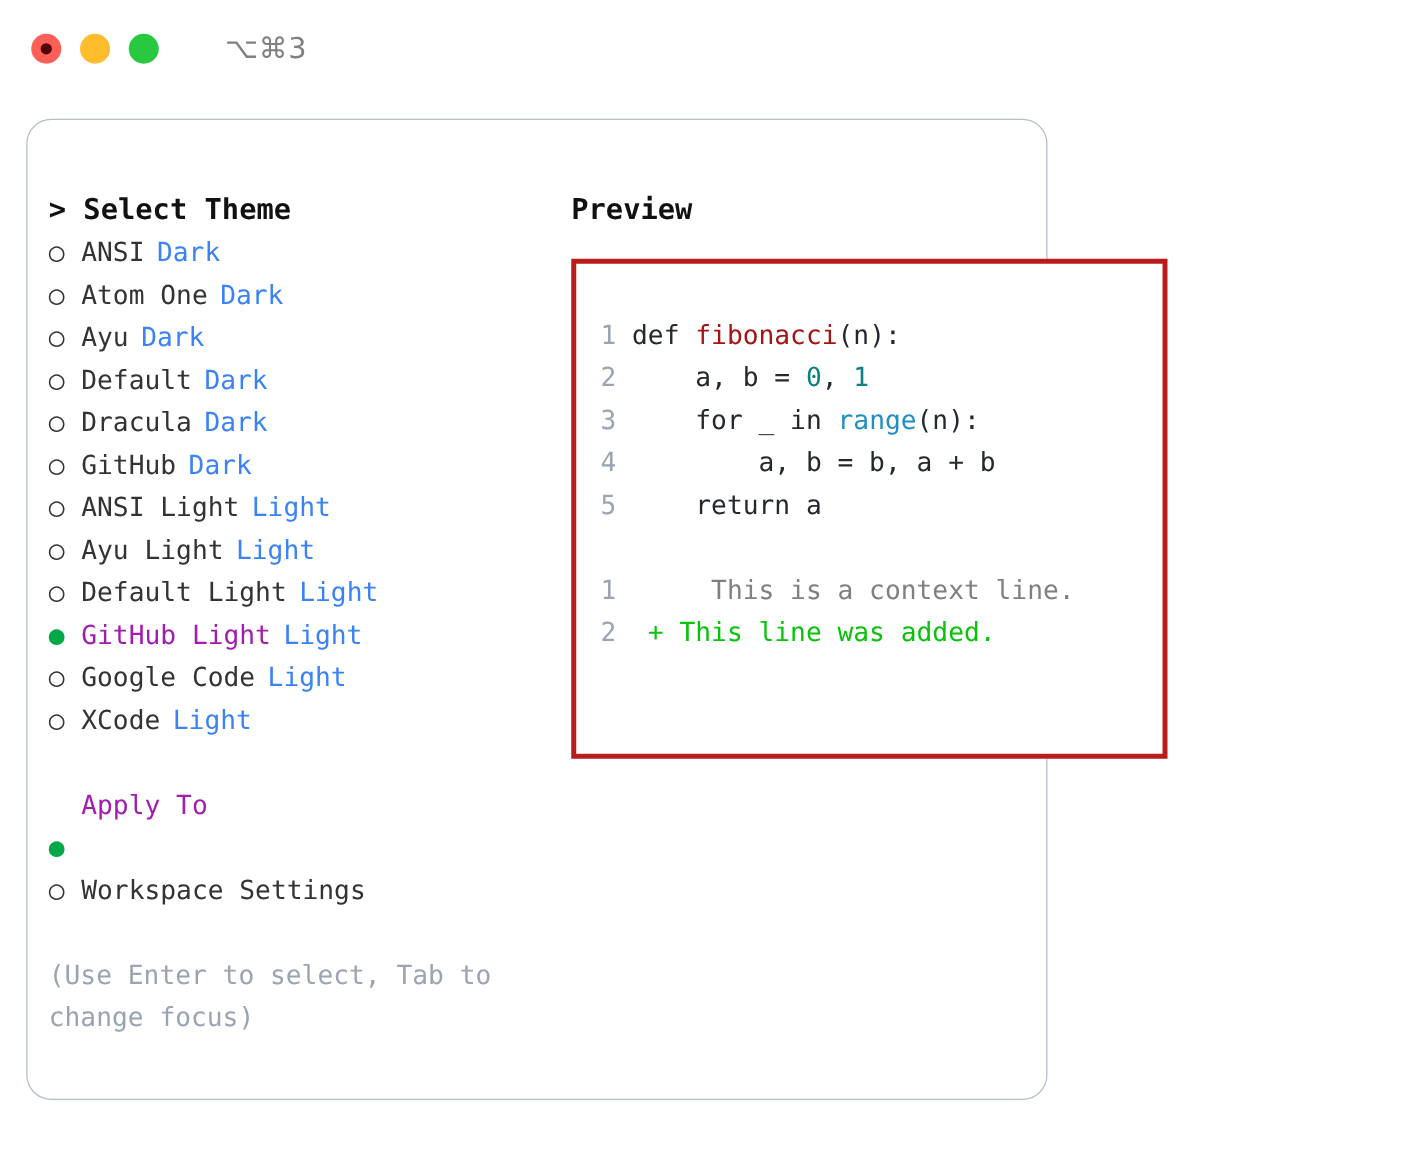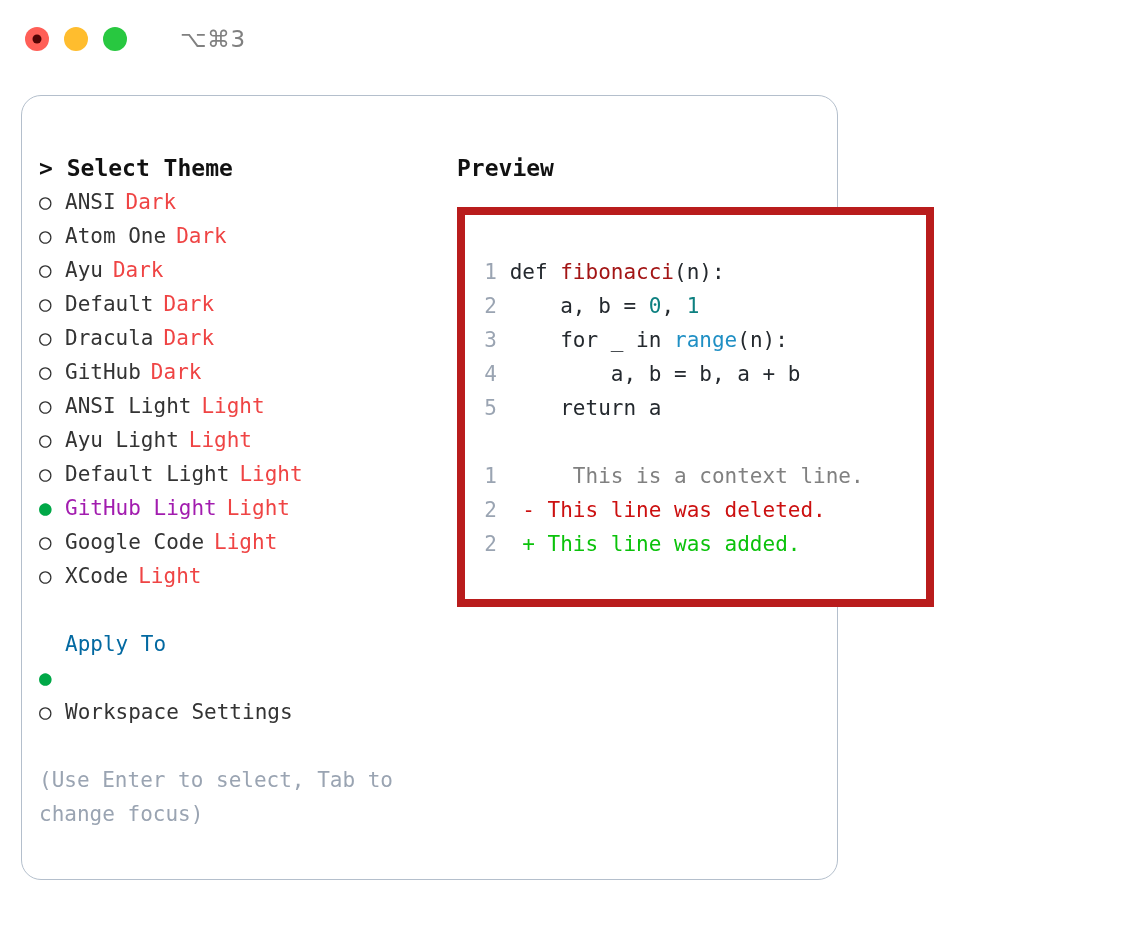--- a/index.html
+++ b/index.html
@@ -112,30 +112,30 @@
     flex: 0 0 26px;
     font-size: 21px;
     line-height: 34px;
     color: #333333;
     text-align: left;
   }
   .bullet.filled { color: #00a847; }
   .opt-label { color: #333333; }
   .opt-row.selected .opt-label { color: #a21caf; }
   .opt-tag {
-    color: #ef4444;
+    color: #3b82f6;
     margin-left: 10px;
   }
 
   .subsection {
     margin-top: 34px;
   }
   .subsection-header {
     font-size: 21px;
-    color: #0369a1;
+    color: #a21caf;
     line-height: 34px;
     padding-left: 26px;
     white-space: pre;
   }
 
   #hint {
     margin-top: 34px;
     font-size: 21px;
     line-height: 34px;
     color: #9aa4b2;
@@ -153,21 +153,21 @@
     font-weight: bold;
     color: #111111;
     line-height: 34px;
     margin-left: 8px;
   }
   #preview-box {
     margin-top: 22px;
     margin-left: 8px;
     width: 477px;
     height: 400px;
-    border: 8px solid #b91c1c;
+    border: 4px solid #b91c1c;
     box-sizing: border-box;
     background: #ffffff;
     padding: 40px 0 0 14px;
   }
 
   .code-line {
     font-size: 21px;
     line-height: 34px;
     white-space: pre;
     color: #24292e;
@@ -239,21 +239,20 @@
           <div id="code-block">
               <div class="code-line"><span class="lnum">1</span><span> def </span><span class="tok-fn">fibonacci</span><span>(n):</span></div>
               <div class="code-line"><span class="lnum">2</span><span>     a, b = </span><span class="tok-num">0</span><span>, </span><span class="tok-num">1</span></div>
               <div class="code-line"><span class="lnum">3</span><span>     for _ in </span><span class="tok-call">range</span><span>(n):</span></div>
               <div class="code-line"><span class="lnum">4</span><span>         a, b = b, a + b</span></div>
               <div class="code-line"><span class="lnum">5</span><span>     return a</span></div>
             </div>
           <div class="diff-gap"></div>
           <div id="diff-block">
               <div class="code-line"><span class="lnum">1</span><span class="diff-ctx">    </span><span class="diff-ctx">  This is a context line.</span></div>
-              <div class="code-line"><span class="lnum">2</span><span class="diff-del">  - </span><span class="diff-del">This line was deleted.</span></div>
               <div class="code-line"><span class="lnum">2</span><span class="diff-add">  + </span><span class="diff-add">This line was added.</span></div>
             </div>
         </div>
       </div>
 
     </div>
   </div>
 </div>
 
 </body></html>

